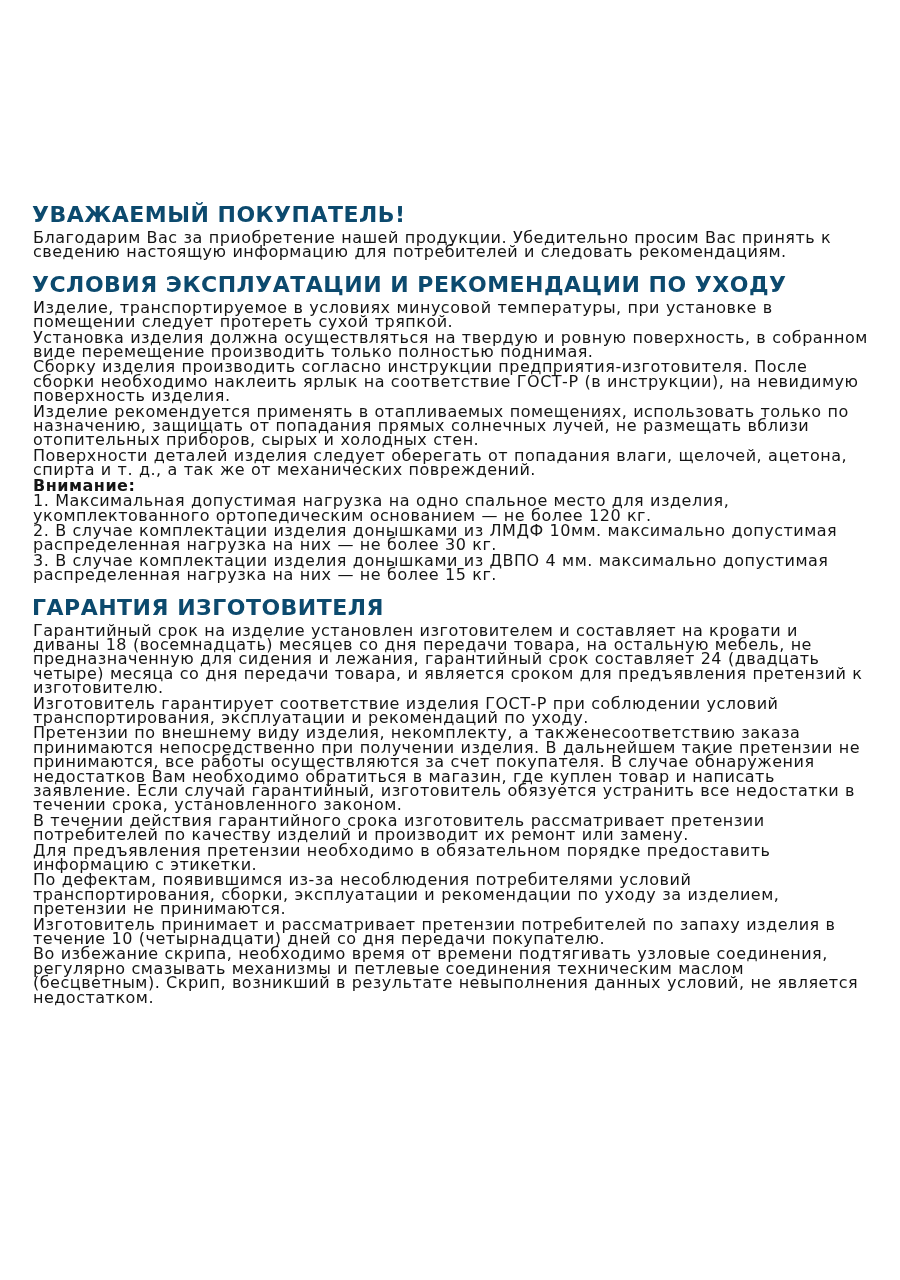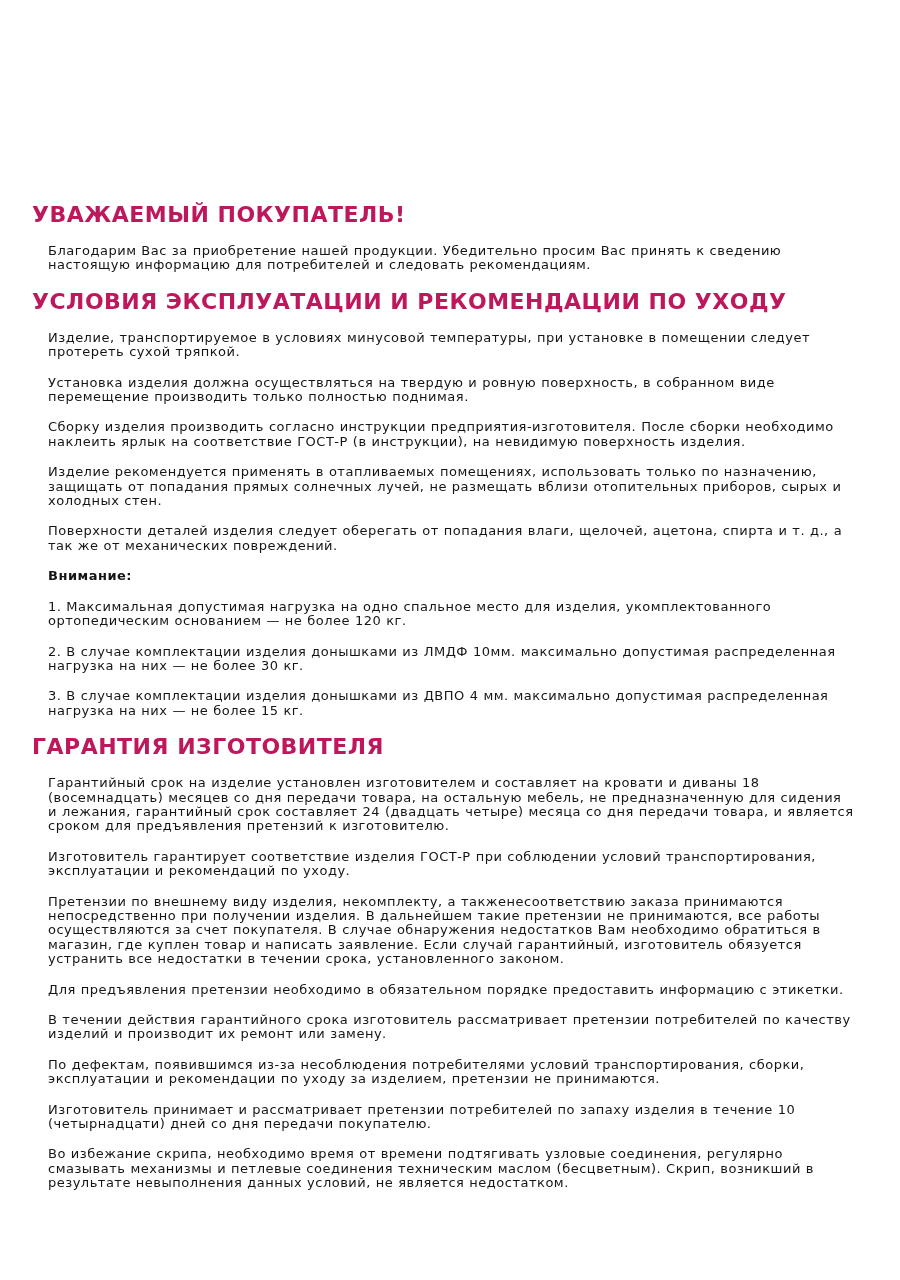--- a/index.html
+++ b/index.html
@@ -19,25 +19,25 @@
     padding: 190px 30px 0 32px;
     overflow: hidden;
   }
   .section-heading {
     font-size: 22px;
     font-weight: bold;
     line-height: 26px;
     letter-spacing: 0.5px;
     margin: 12px 0 3px 0;
     white-space: pre-line;
-    color: #be185d;
+    color: #0c4a6e;
   }
   .body-paragraph {
-    margin: 16px;
-    font-size: 13px;
+    margin: 1px;
+    font-size: 16px;
     line-height: 14.4px;
     letter-spacing: 0.5px;
     word-spacing: 0.3px;
   }
   .attention {
     font-weight: bold;
   }
 </style>
 </head>
 <body>
@@ -60,22 +60,22 @@
     <p class="body-paragraph">1. Максимальная допустимая нагрузка на одно спальное место для изделия, укомплектованного ортопедическим основанием — не более 120 кг.</p>
     <p class="body-paragraph">2. В случае комплектации изделия донышками из ЛМДФ 10мм. максимально допустимая распределенная нагрузка на них — не более 30 кг.</p>
     <p class="body-paragraph">3. В случае комплектации изделия донышками из ДВПО 4 мм. максимально допустимая распределенная нагрузка на них — не более 15 кг.</p>
   </section>
 
   <section>
     <h1 class="section-heading">ГАРАНТИЯ ИЗГОТОВИТЕЛЯ</h1>
     <p class="body-paragraph">Гарантийный срок на изделие установлен изготовителем и составляет на кровати и диваны 18 (восемнадцать) месяцев со дня передачи товара, на остальную мебель, не предназначенную для сидения и лежания, гарантийный срок составляет 24 (двадцать четыре) месяца со дня передачи товара, и является сроком для предъявления претензий к изготовителю.</p>
     <p class="body-paragraph">Изготовитель гарантирует соответствие изделия ГОСТ-Р при соблюдении условий транспортирования, эксплуатации и рекомендаций по уходу.</p>
     <p class="body-paragraph">Претензии по внешнему виду изделия, некомплекту, а такженесоответствию заказа принимаются непосредственно при получении изделия. В дальнейшем такие претензии не принимаются, все работы осуществляются за счет покупателя. В случае обнаружения недостатков  Вам необходимо обратиться в магазин, где куплен товар и написать заявление. Если случай гарантийный, изготовитель обязуется устранить все недостатки в течении срока, установленного законом.</p>
+    <p class="body-paragraph">В течении действия гарантийного срока изготовитель рассматривает претензии потребителей по качеству изделий и производит их ремонт или замену.</p>
     <p class="body-paragraph">Для предъявления претензии необходимо в обязательном порядке предоставить информацию с этикетки.</p>
-    <p class="body-paragraph">В течении действия гарантийного срока изготовитель рассматривает претензии потребителей по качеству изделий и производит их ремонт или замену.</p>
     <p class="body-paragraph">По дефектам, появившимся из-за несоблюдения потребителями условий транспортирования, сборки, эксплуатации и рекомендации по уходу за изделием, претензии не принимаются.</p>
     <p class="body-paragraph">Изготовитель принимает и рассматривает претензии потребителей по запаху изделия в течение 10 (четырнадцати) дней со дня передачи  покупателю.</p>
   </section>
 
   <section>
     <p class="body-paragraph">Во избежание скрипа, необходимо время от времени подтягивать узловые соединения, регулярно смазывать механизмы и петлевые соединения техническим маслом (бесцветным). Скрип, возникший в результате невыполнения данных условий, не является недостатком.</p>
   </section>
 
 </main>
 

